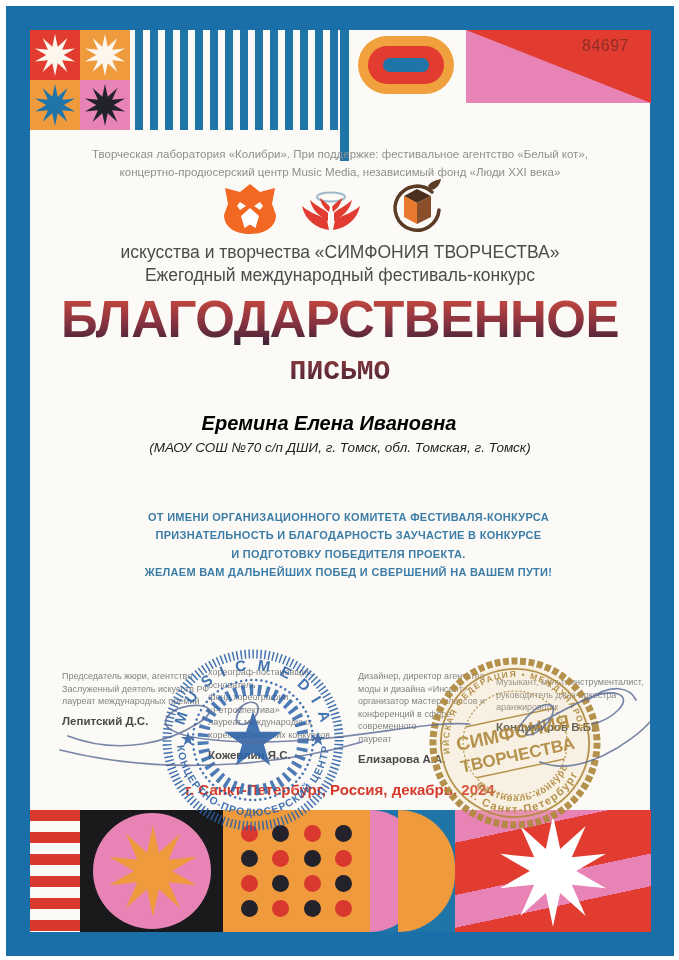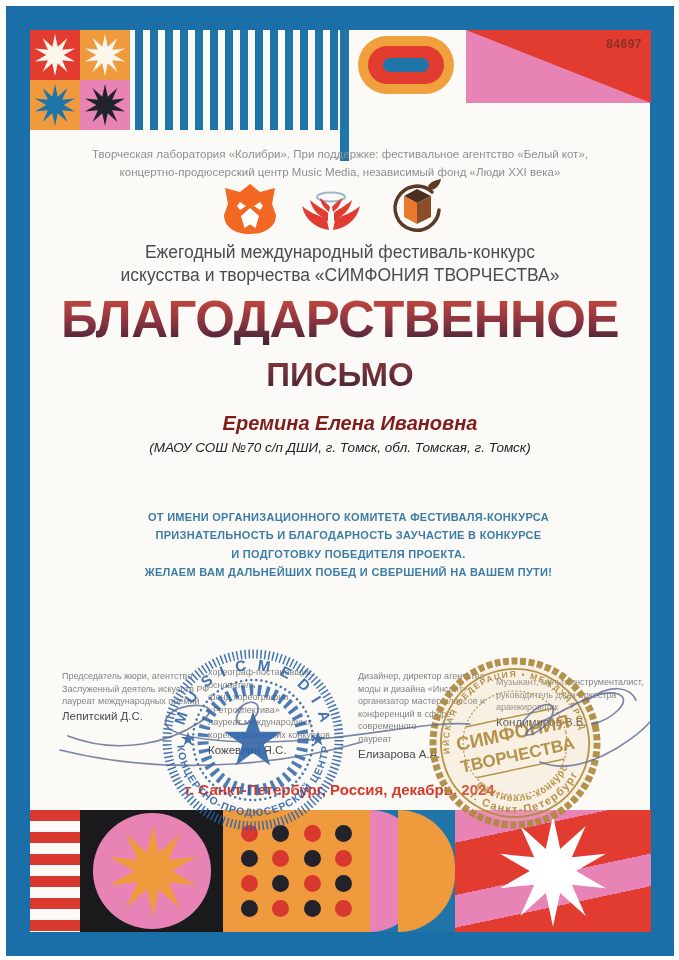--- a/index.html
+++ b/index.html
@@ -15,41 +15,41 @@
   .tile svg{position:absolute;inset:3px;width:44px;height:44px;}
   .bars{left:135px;top:30px;width:205px;height:100px;
         background:repeating-linear-gradient(90deg,#1f74a8 0 8px,transparent 8px 15px);}
   .tallbar{left:340px;top:30px;width:9px;height:131px;background:#1f74a8;}
   .stadium{left:358px;top:36px;width:96px;height:58px;background:#f0a03c;border-radius:999px;}
   .stadium .red{position:absolute;inset:10px;background:#e23b30;border-radius:999px;}
   .stadium .pill{position:absolute;left:25px;top:22px;width:46px;height:14px;background:#1f74a8;border-radius:999px;}
   .flagbox{left:466px;top:30px;width:185px;height:73px;background:#e23b30;}
   .flagbox .tri{position:absolute;inset:0;background:#e783b5;
                 clip-path:polygon(0 0,100% 100%,0 100%);}
-  .certnum{position:absolute;top:7px;right:9px;font-size:12px;color:#8d2f26;letter-spacing:.5px;font-weight:bold;}
+  .certnum{position:absolute;top:7px;right:22px;font-size:16px;color:#8d2f26;letter-spacing:.5px;}
 
   .supporters{left:30px;top:146px;width:620px;text-align:center;color:#8f8f8f;
               font-size:11.5px;line-height:1.55;}
   .festival{left:30px;top:241px;width:620px;text-align:center;color:#4c4c4c;
             font-size:17.5px;line-height:1.3;}
   .title-main{left:20px;top:294px;width:640px;text-align:center;font-size:51px;font-weight:800;
       letter-spacing:-.5px;line-height:1;
       background:linear-gradient(180deg,#cf4c3e 0%,#8a3340 55%,#3e2239 100%);
       -webkit-background-clip:text;background-clip:text;color:transparent;}
-  .title-sub{left:20px;top:356px;width:640px;text-align:center;font-size:33px;font-weight:800;
+  .title-sub{left:20px;top:356px;width:640px;text-align:center;font-size:28px;font-weight:800;
       background:linear-gradient(180deg,#8e3b3b 0%,#402038 100%);
-      -webkit-background-clip:text;background-clip:text;color:transparent;}
-  .recipient{left:40px;top:412px;width:620px;text-align:center;font-size:20px;font-weight:700;
-             font-style:italic;color:#7f1d1d;}
+      -webkit-background-clip:text;background-clip:text;color:transparent;font-family:Liberation Mono, monospace;}
+  .recipient{left:19px;top:412px;width:620px;text-align:center;font-size:20px;font-weight:700;
+             font-style:italic;color:#000000;}
   .affil{left:30px;top:440px;width:620px;text-align:center;font-size:13.5px;font-style:italic;color:#222;}
   .bodytext{left:30px;top:508px;width:637px;text-align:center;color:#3c7da8;
             font-size:11px;font-weight:600;letter-spacing:.3px;line-height:1.68;}
 
   .sigcol{font-size:9px;color:#838383;line-height:1.4;}
-  .sigcol .nm{font-size:11.5px;font-weight:400;color:#4a4a4a;}
+  .sigcol .nm{margin-top:5px;font-size:11.5px;font-weight:700;color:#4a4a4a;}
   .date{left:30px;top:781px;width:620px;text-align:center;font-size:15px;font-weight:700;color:#d63a2b;}
 
   
   .stripes{left:30px;top:810px;width:50px;height:122px;
            background:repeating-linear-gradient(180deg,#d8382e 0 11px,#fcfaf6 11px 22px);}
   .blacksq{left:80px;top:810px;width:143px;height:122px;background:#1a1a1c;}
   .pinkellipse{position:absolute;left:13px;top:3px;width:118px;height:116px;background:#e783b5;border-radius:50%;}
   .orangesq{left:223px;top:810px;width:147px;height:122px;background:#f09a3e;}
   .dots{position:absolute;inset:11px;display:grid;grid-template-columns:repeat(4,1fr);grid-template-rows:repeat(4,1fr);}
   .dots i{width:17px;height:17px;border-radius:50%;margin:auto;}
@@ -137,22 +137,22 @@
 
   <svg class="abs z2" style="left:388px;top:178px" width="54" height="58" viewBox="0 0 54 58">
     <path d="M44 14 A 22 22 0 1 0 51 32" fill="none" stroke="#5b3a26" stroke-width="3.5" stroke-linecap="round"></path>
     <path d="M40 8 C44 2 50 2 53 1 C52 7 48 12 42 12 Z" fill="#5b3a26"></path>
     <polygon points="16,18 29,11 43,18 29,25" fill="#4a2f1e"></polygon>
     <polygon points="16,18 29,25 29,46 16,39" fill="#e8792e"></polygon>
     <polygon points="43,18 29,25 29,46 43,39" fill="#8a4f2a"></polygon>
   </svg>
 
   <div class="abs z2 festival">
+    <div>искусства и творчества «СИМФОНИЯ ТВОРЧЕСТВА»</div>
     <div>Ежегодный международный фестиваль-конкурс</div>
-    <div>искусства и творчества «СИМФОНИЯ ТВОРЧЕСТВА»</div>
   </div>
 
   <div class="abs z2 title-main">БЛАГОДАРСТВЕННОЕ</div>
   <div class="abs z2 title-sub">ПИСЬМО</div>
 
   <div class="abs z2 recipient">Еремина Елена Ивановна</div>
   <div class="abs z2 affil">(МАОУ СОШ №70 с/п ДШИ, г. Томск, обл. Томская, г. Томск)</div>
 
   <div class="abs z2 bodytext">
     <div>ОТ ИМЕНИ ОРГАНИЗАЦИОННОГО КОМИТЕТА ФЕСТИВАЛЯ-КОНКУРСА</div>

